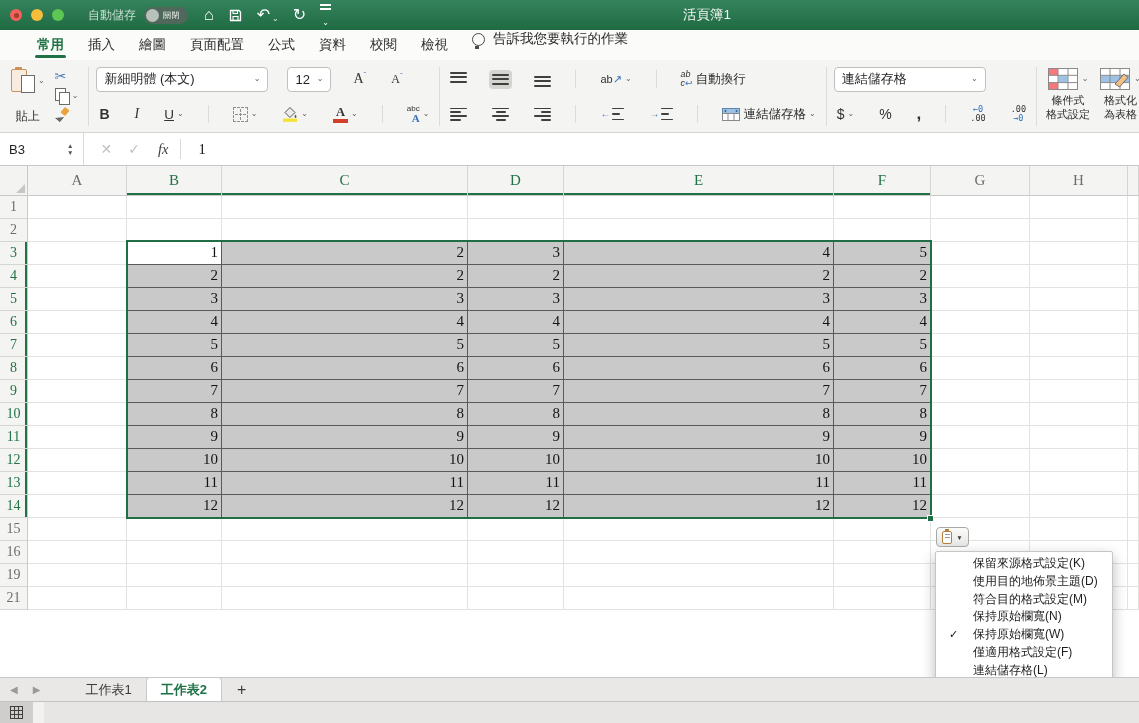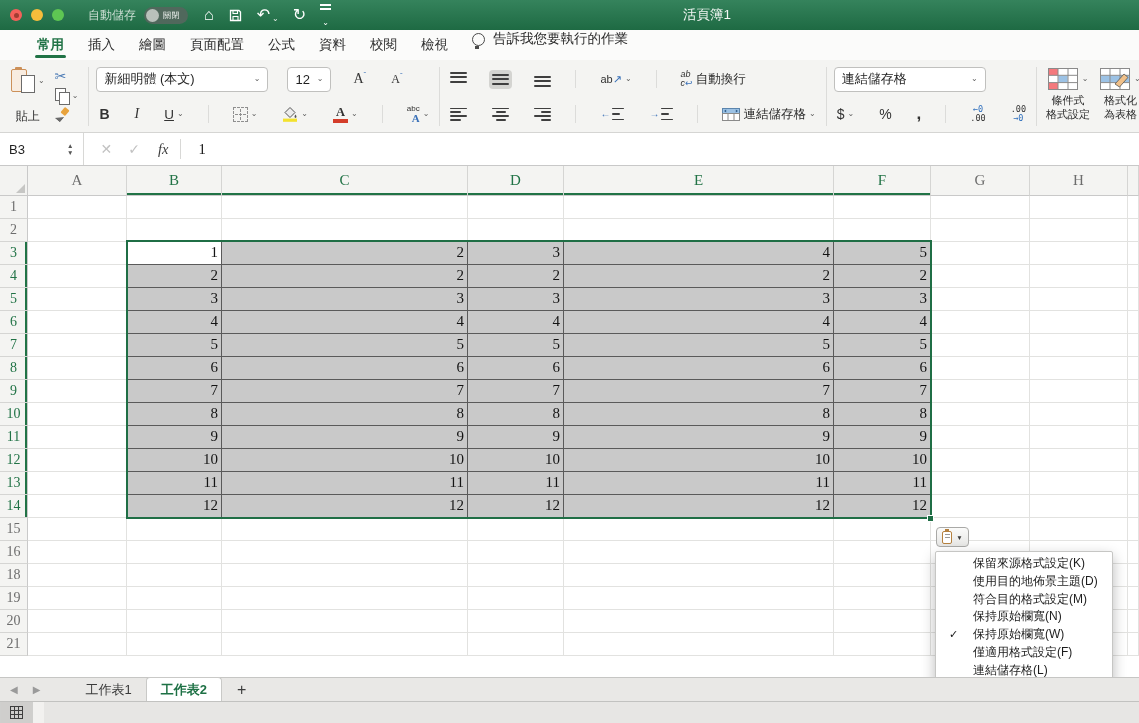--- a/index.html
+++ b/index.html
@@ -773,45 +773,21 @@
           <div class="cell" style="width: 95px;"></div>
           <div class="cell" style="width: 246px;"></div>
           <div class="cell" style="width: 96px;"></div>
           <div class="cell" style="width: 270px;"></div>
           <div class="cell" style="width: 97px;"></div>
           <div class="cell" style="width: 99px;"></div>
           <div class="cell" style="width: 98px;"></div>
           <div class="cell" style="width: 11px;"></div>
         </div>
         <div class="gr">
-          <div class="rh">18</div>
-          <div class="cell" style="width: 99px;"></div>
-          <div class="cell" style="width: 95px;"></div>
-          <div class="cell" style="width: 246px;"></div>
-          <div class="cell" style="width: 96px;"></div>
-          <div class="cell" style="width: 270px;"></div>
-          <div class="cell" style="width: 97px;"></div>
-          <div class="cell" style="width: 99px;"></div>
-          <div class="cell" style="width: 98px;"></div>
-          <div class="cell" style="width: 11px;"></div>
-        </div>
-        <div class="gr">
           <div class="rh">19</div>
-          <div class="cell" style="width: 99px;"></div>
-          <div class="cell" style="width: 95px;"></div>
-          <div class="cell" style="width: 246px;"></div>
-          <div class="cell" style="width: 96px;"></div>
-          <div class="cell" style="width: 270px;"></div>
-          <div class="cell" style="width: 97px;"></div>
-          <div class="cell" style="width: 99px;"></div>
-          <div class="cell" style="width: 98px;"></div>
-          <div class="cell" style="width: 11px;"></div>
-        </div>
-        <div class="gr">
-          <div class="rh">20</div>
           <div class="cell" style="width: 99px;"></div>
           <div class="cell" style="width: 95px;"></div>
           <div class="cell" style="width: 246px;"></div>
           <div class="cell" style="width: 96px;"></div>
           <div class="cell" style="width: 270px;"></div>
           <div class="cell" style="width: 97px;"></div>
           <div class="cell" style="width: 99px;"></div>
           <div class="cell" style="width: 98px;"></div>
           <div class="cell" style="width: 11px;"></div>
         </div>

